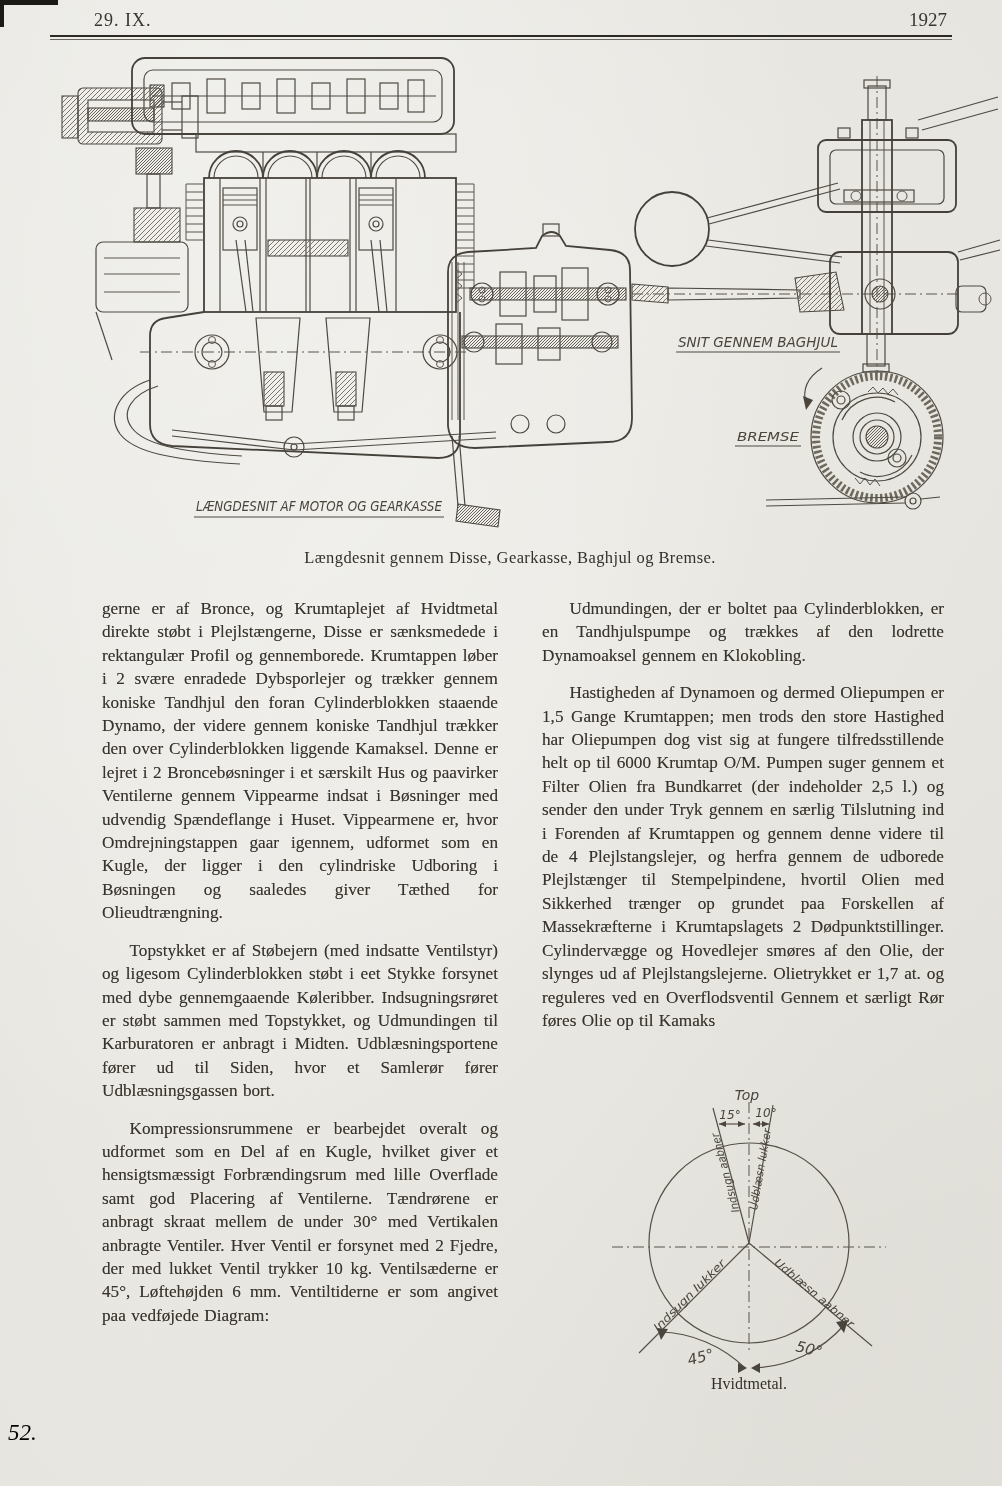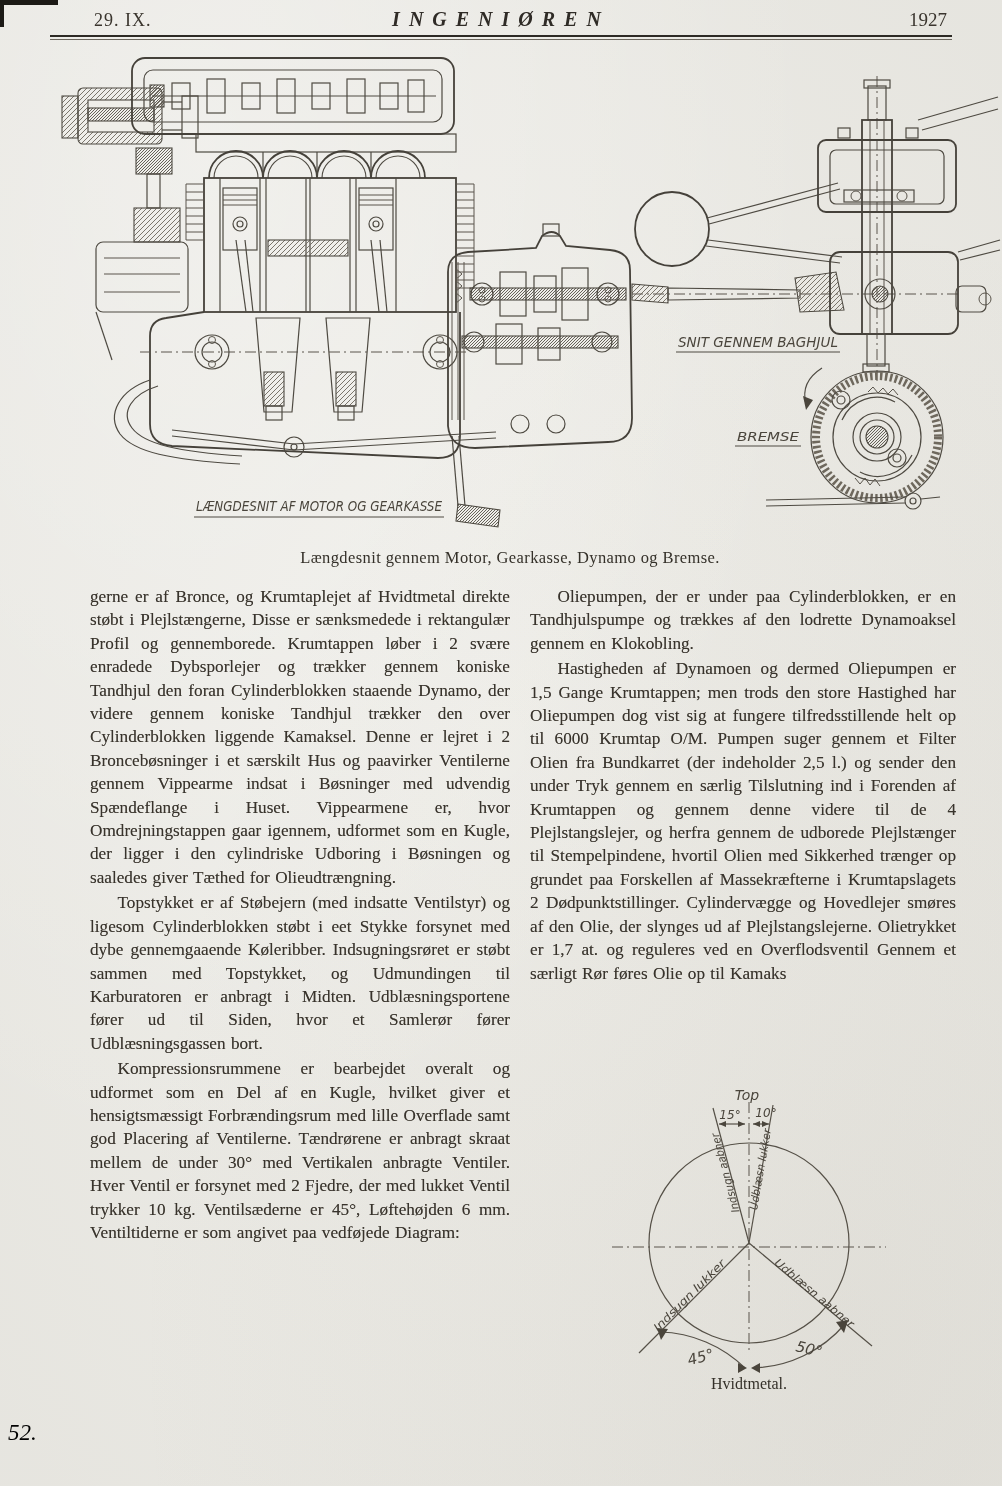--- a/index.html
+++ b/index.html
@@ -20,21 +20,21 @@
     font-style:italic;font-size:20px;letter-spacing:9px;font-weight:bold;color:#2f2b26;}
   .hdr-year{position:absolute;right:55px;top:9px;font-size:19px;}
   .rule1{position:absolute;left:50px;top:35px;width:902px;height:2px;background:#2d2a25;}
   .rule2{position:absolute;left:50px;top:39px;width:902px;height:1px;background:#6b665d;}
   
   .fig-caption{position:absolute;left:160px;top:548px;width:700px;text-align:center;
     font-size:16.5px;letter-spacing:.4px;color:#343029;}
   
   .col{position:absolute;top:583px;font-size:17.2px;line-height:23.4px;text-align:justify;
        word-spacing:.06em;color:#38332c;text-shadow:0 0 .4px rgba(60,55,45,.45);}
-  .col p{margin:2px;}
+  .col p{margin:14px;}
   .col p.ind{text-indent:1.6em;}
   #col-left{left:88px;width:424px;}
   #col-right{left:528px;width:430px;}
   .subhead{font-weight:bold;margin:0;}
   
   .vd-caption{position:absolute;left:649px;top:1375px;width:200px;text-align:center;
     font-size:16px;color:#343029;}
   .page-num{position:absolute;left:8px;top:1420px;font-size:23px;color:#000;font-style:italic;}
   
   svg{position:absolute;left:0;}
@@ -50,21 +50,20 @@
 </style>
 </head>
 <body>
 
 <div id="page">
 
   <div class="artifact" style="left:0;top:0;width:58px;height:5px;"></div>
   <div class="artifact" style="left:0;top:0;width:4px;height:27px;"></div>
 
   <div class="hdr-date">29. IX.</div>
-  <div class="hdr-title">INGENIØREN</div>
   <div class="hdr-year">1927</div>
   <div class="rule1"></div>
   <div class="rule2"></div>
 
   <svg id="engine-svg" style="top:0;" width="1002" height="575" viewBox="0 0 1002 575">
     <defs>
       <pattern id="h1" patternUnits="userSpaceOnUse" width="5" height="5">
         <path d="M0,5 L5,0" stroke="#6e685d" stroke-width="0.9"></path>
       </pattern>
       <pattern id="h2" patternUnits="userSpaceOnUse" width="3" height="3">
@@ -306,30 +305,30 @@
     </g>
 
     <text class="hand" x="678" y="347" font-size="14" textLength="160" lengthAdjust="spacingAndGlyphs">SNIT GENNEM BAGHJUL</text>
     <line class="ln" x1="676" y1="352" x2="840" y2="352"></line>
     <text class="hand" x="737" y="441" font-size="13" textLength="62" lengthAdjust="spacingAndGlyphs">BREMSE</text>
     <line class="ln" x1="735" y1="446" x2="801" y2="446"></line>
     <text class="hand" x="196" y="511" font-size="14" textLength="246" lengthAdjust="spacingAndGlyphs">LÆNGDESNIT AF MOTOR OG GEARKASSE</text>
     <line class="ln" x1="194" y1="517" x2="444" y2="517"></line>
   </svg>
 
-  <div class="fig-caption">Længdesnit gennem Motor, Gearkasse, Dynamo og Bremse.</div>
+  <div class="fig-caption">Længdesnit gennem Disse, Gearkasse, Baghjul og Bremse.</div>
 
   <div class="col" id="col-left">
     <p>gerne er af Bronce, og Krumtaplejet af Hvidtmetal direkte støbt i Plejlstængerne, Disse er sænksmedede i rektangulær Profil og gennemborede. Krumtappen løber i 2 svære enradede Dybsporlejer og trækker gennem koniske Tandhjul den foran Cylinderblokken staaende Dynamo, der videre gennem koniske Tandhjul trækker den over Cylinderblokken liggende Kamaksel. Denne er lejret i 2 Broncebøsninger i et særskilt Hus og paavirker Ventilerne gennem Vippearme indsat i Bøsninger med udvendig Spændeflange i Huset. Vippearmene er, hvor Omdrejningstappen gaar igennem, udformet som en Kugle, der ligger i den cylindriske Udboring i Bøsningen og saaledes giver Tæthed for Olieudtrængning.</p>
     <p class="ind">Topstykket er af Støbejern (med indsatte Ventilstyr) og ligesom Cylinderblokken støbt i eet Stykke forsynet med dybe gennemgaaende Køleribber. Indsugningsrøret er støbt sammen med Topstykket, og Udmundingen til Karburatoren er anbragt i Midten. Udblæsningsportene fører ud til Siden, hvor et Samlerør fører Udblæsningsgassen bort.</p>
     <p class="ind">Kompressionsrummene er bearbejdet overalt og udformet som en Del af en Kugle, hvilket giver et hensigtsmæssigt Forbrændingsrum med lille Overflade samt god Placering af Ventilerne. Tændrørene er anbragt skraat mellem de under 30° med Vertikalen anbragte Ventiler. Hver Ventil er forsynet med 2 Fjedre, der med lukket Ventil trykker 10 kg. Ventilsæderne er 45°, Løftehøjden 6 mm. Ventiltiderne er som angivet paa vedføjede Diagram:</p>
   </div>
 
   <div class="col" id="col-right">
-    <p class="ind">Oliepumpen, der er under paa Cylinderblokken, er en Tandhjulspumpe og trækkes af den lodrette Dynamoaksel gennem en Klokobling.</p>
+    <p class="ind">Udmundingen, der er boltet paa Cylinderblokken, er en Tandhjulspumpe og trækkes af den lodrette Dynamoaksel gennem en Klokobling.</p>
     <p class="ind">Hastigheden af Dynamoen og dermed Oliepumpen er 1,5 Gange Krumtappen; men trods den store Hastighed har Oliepumpen dog vist sig at fungere tilfredsstillende helt op til 6000 Krumtap O/M. Pumpen suger gennem et Filter Olien fra Bundkarret (der indeholder 2,5 l.) og sender den under Tryk gennem en særlig Tilslutning ind i Forenden af Krumtappen og gennem denne videre til de 4 Plejlstangslejer, og herfra gennem de udborede Plejlstænger til Stempelpindene, hvortil Olien med Sikkerhed trænger op grundet paa Forskellen af Massekræfterne i Krumtapslagets 2 Dødpunktstillinger. Cylindervægge og Hovedlejer smøres af den Olie, der slynges ud af Plejlstangslejerne. Olietrykket er 1,7 at. og reguleres ved en Overflodsventil Gennem et særligt Rør føres Olie op til Kamaks</p>
   </div>
 
   <svg id="valve-svg" style="top:1085px;left:580px;" width="340" height="300" viewBox="580 1085 340 300">
     <circle class="ln" cx="749" cy="1243" r="100"></circle>
     <line class="cl" x1="749" y1="1102" x2="749" y2="1352"></line>
     <line class="cl" x1="612" y1="1247" x2="886" y2="1247"></line>
 
     <line class="ln" x1="749" y1="1243" x2="713" y2="1108"></line>
     <line class="ln" x1="749" y1="1243" x2="773" y2="1105"></line>

